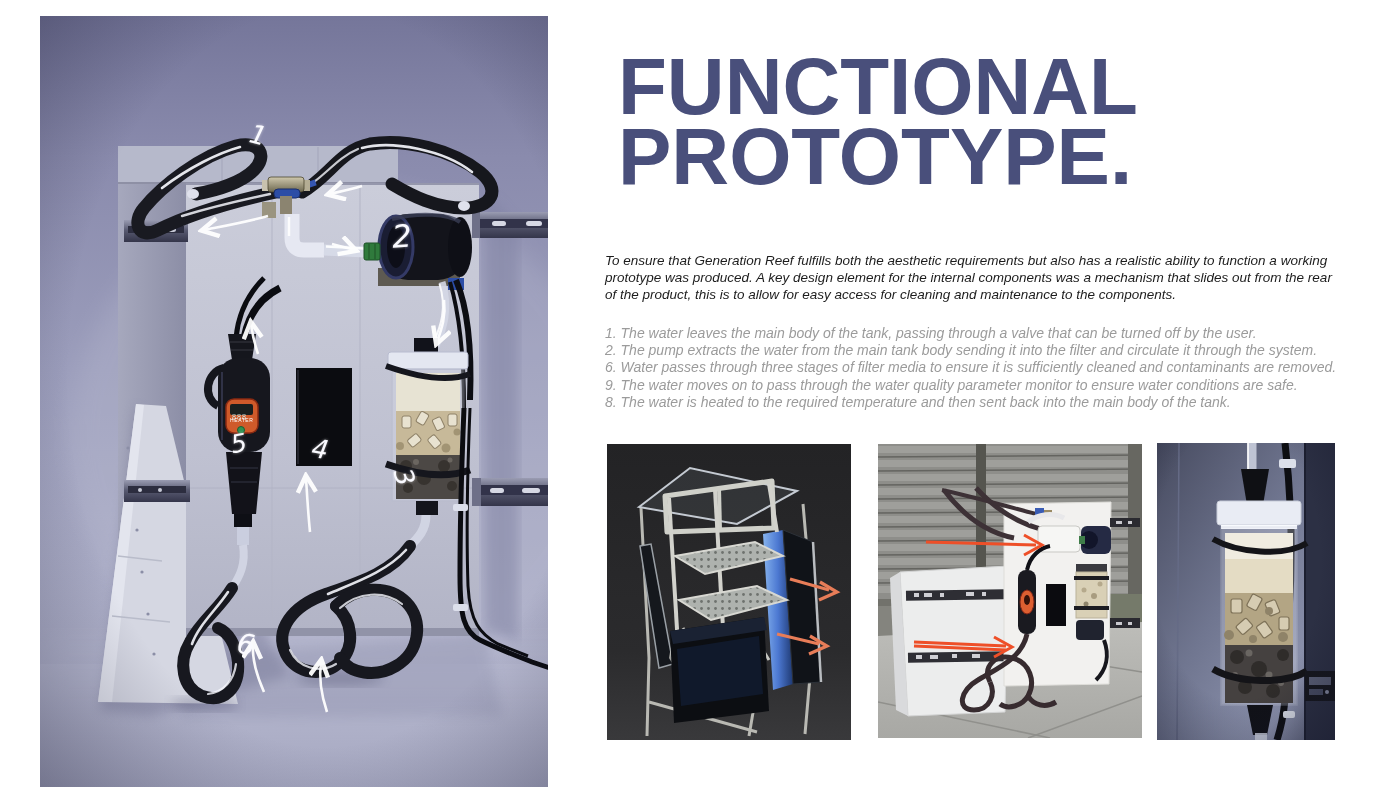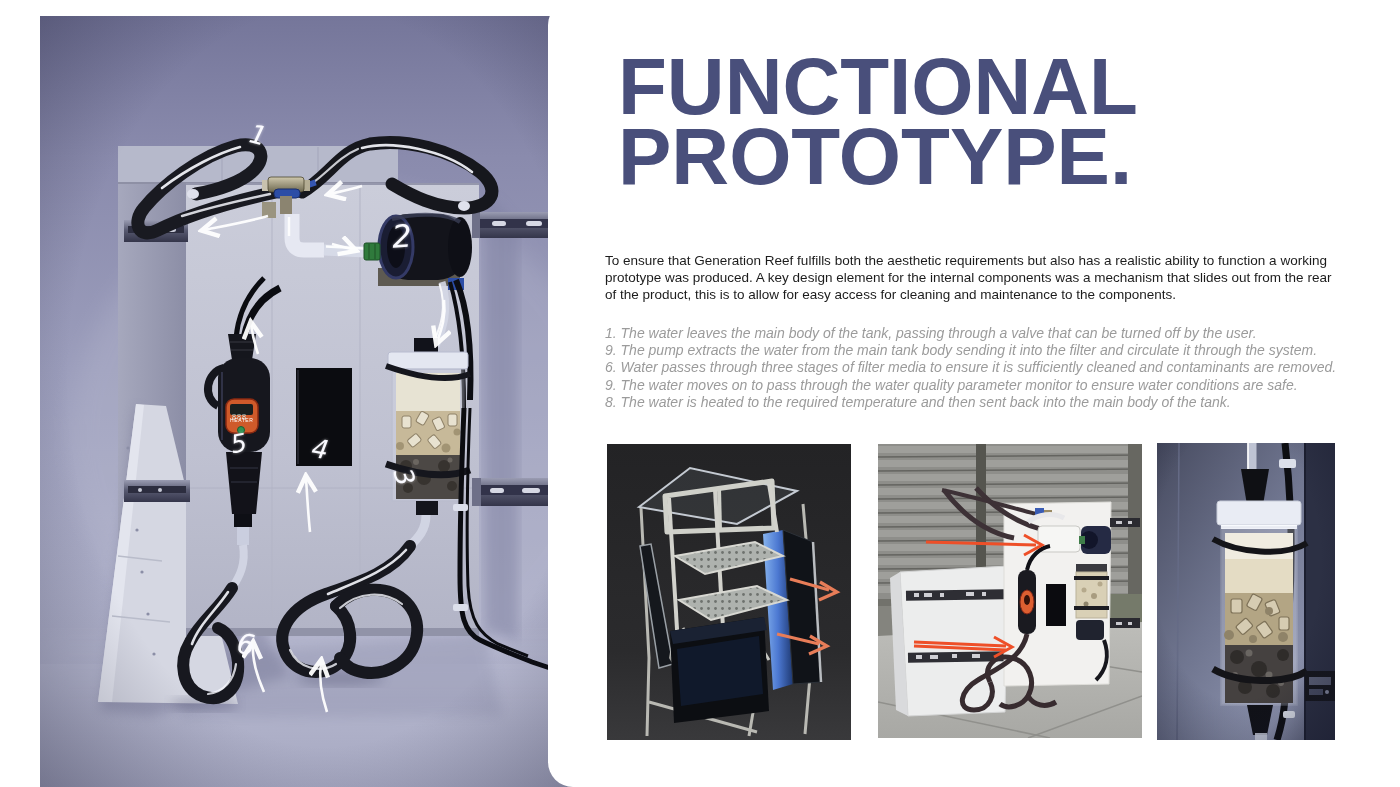--- a/index.html
+++ b/index.html
@@ -7,25 +7,25 @@
         font-family:"Liberation Sans",sans-serif;}
   
   .studio{position:absolute;left:0;top:0;width:548px;height:787px;overflow:hidden;
           border-right:2px solid #3b4066;box-sizing:border-box;}
   .studio svg{display:block;}
   .anno{position:absolute;color:#fafaff;font-family:"DejaVu Sans",sans-serif;font-style:italic;
         text-shadow:0 0 3px rgba(255,255,255,.55);pointer-events:none;}
   .lcd{position:absolute;font-family:Liberation Serif, serif;color:#cfe9e4;pointer-events:none;margin-top:8px;}
   .microlabel{position:absolute;font-family:"Liberation Sans",sans-serif;color:#ffffff;pointer-events:none;}
   
-  .content{position:absolute;left:548px;top:0;width:852px;height:787px;background:#fff;border-radius:25px;}
+  .content{position:absolute;left:548px;top:0;width:852px;height:787px;background:#fff;}
   .title{position:absolute;left:70px;top:52px;margin:0;color:#494f7b;
          font-size:80px;line-height:70px;font-weight:bold;letter-spacing:0px;}
   .intro{position:absolute;left:57px;top:252px;width:740px;margin:0;color:#1c1c1c;
-         font-size:13.5px;line-height:17px;}
+         font-size:13.5px;line-height:17px;font-style:italic;}
   .steps{position:absolute;left:57px;top:325px;width:760px;color:#9b9b9b;
          font-style:italic;font-size:14px;line-height:17.2px;}
   .steps p{margin:0;}
   .gallery-photo{position:absolute;margin:0;padding:0;overflow:hidden;}
   .ph1{left:59px;top:444px;width:244px;height:296px;}
   .ph2{left:330px;top:444px;width:264px;height:294px;}
   .ph3{left:609px;top:443px;width:178px;height:297px;}
 </style>
 </head>
 <body>
@@ -309,21 +309,21 @@
   </figure>
 
   <main class="content">
     <h1 class="title"><span>FUNCTIONAL</span><br>
       <span>PROTOTYPE.</span></h1>
 
     <p class="intro">To ensure that Generation Reef fulfills both the aesthetic requirements but also has a realistic ability to function a working prototype was produced. A key design element for the internal components was a mechanism that slides out from the rear of the product, this is to allow for easy access for cleaning and maintenance to the components.</p>
 
     <div class="steps">
       <p>1. The water leaves the main body of the tank, passing through a valve that can be turned off by the user.</p>
-      <p>9. The pump extracts the water from the main tank body sending it into the filter and circulate it through the system.</p>
+      <p>2. The pump extracts the water from the main tank body sending it into the filter and circulate it through the system.</p>
       <p>6. Water passes through three stages of filter media to ensure it is sufficiently cleaned and contaminants are removed.</p>
       <p>9. The water moves on to pass through the water quality parameter monitor to ensure water conditions are safe.</p>
       <p>8. The water is heated to the required temperature and then sent back into the main body of the tank.</p>
     </div>
 
     <figure class="gallery-photo ph1">
       <svg width="244" height="296" viewBox="0 0 244 296">
         <defs>
           <linearGradient id="p1_bg" x1="0" y1="0" x2="0" y2="1">
             <stop offset="0" stop-color="#232325"></stop>

